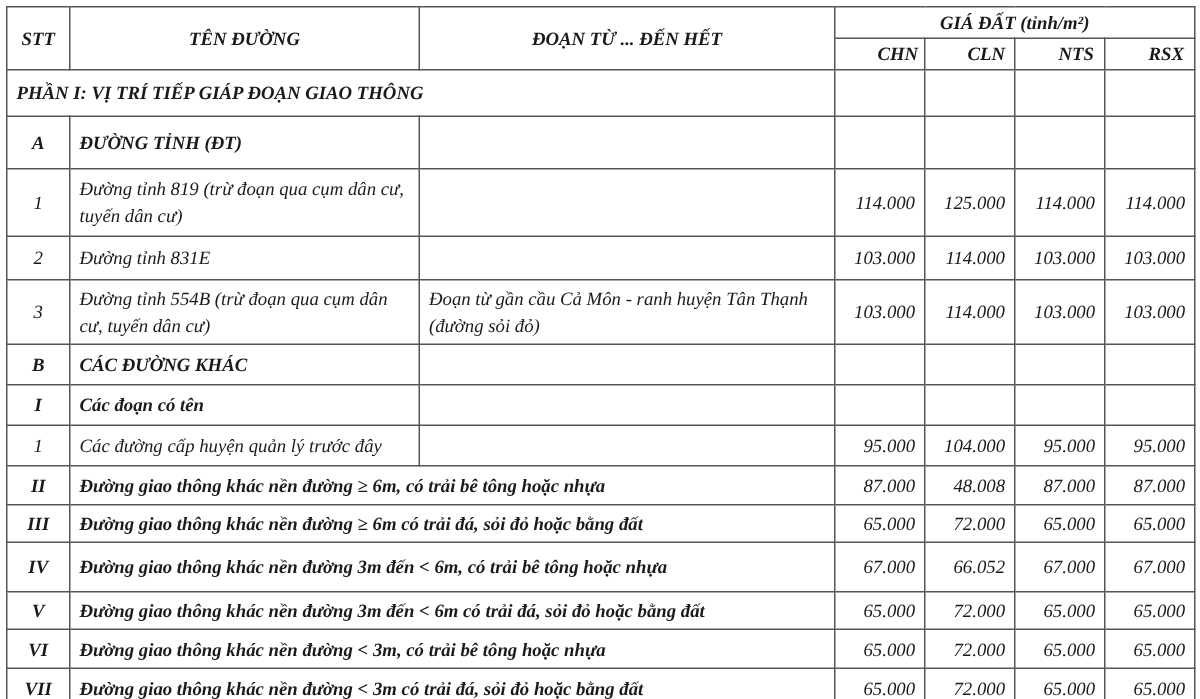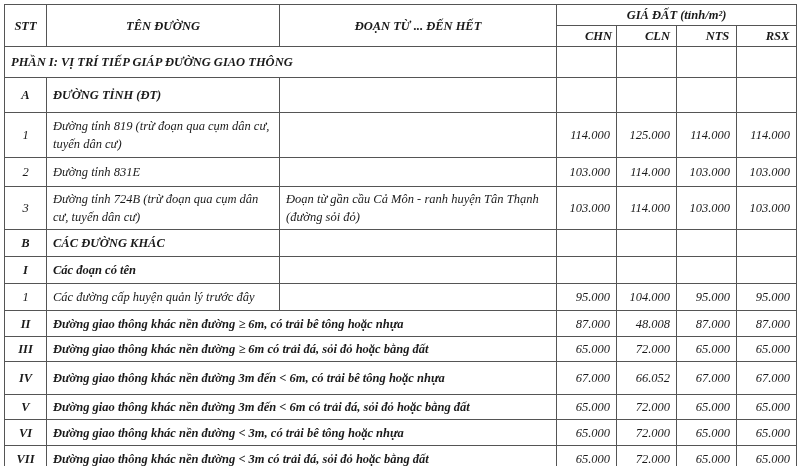--- a/index.html
+++ b/index.html
@@ -48,21 +48,21 @@
     </tr>
     <tr class="hdr-sub" style="height:21px">
       <th>CHN</th>
       <th>CLN</th>
       <th>NTS</th>
       <th>RSX</th>
     </tr>
   </thead>
   <tbody>
     <tr style="height:31px">
-      <td colspan="3" class="b">PHẦN I: VỊ TRÍ TIẾP GIÁP ĐƯỜNG GIAO THÔNG</td>
+      <td colspan="3" class="b">PHẦN I: VỊ TRÍ TIẾP GIÁP ĐOẠN GIAO THÔNG</td>
       <td></td>
         <td></td>
         <td></td>
         <td></td>
     </tr>
 
     <tr style="height:35px">
       <td class="c b">A</td>
       <td class="b">ĐƯỜNG TỈNH (ĐT)</td>
       <td></td>
@@ -87,21 +87,21 @@
       <td>Đường tỉnh 831E</td>
       <td></td>
       <td class="num">103.000</td>
       <td class="num">114.000</td>
       <td class="num">103.000</td>
       <td class="num">103.000</td>
     </tr>
 
     <tr style="height:43px">
       <td class="c">3</td>
-      <td>Đường tỉnh 724B (trừ đoạn qua cụm dân cư, tuyến dân cư)</td>
+      <td>Đường tỉnh 554B (trừ đoạn qua cụm dân cư, tuyến dân cư)</td>
       <td>Đoạn từ gần cầu Cả Môn - ranh huyện Tân Thạnh (đường sỏi đỏ)</td>
       <td class="num">103.000</td>
       <td class="num">114.000</td>
       <td class="num">103.000</td>
       <td class="num">103.000</td>
     </tr>
 
     <tr style="height:27px">
       <td class="c b">B</td>
       <td class="b">CÁC ĐƯỜNG KHÁC</td>

